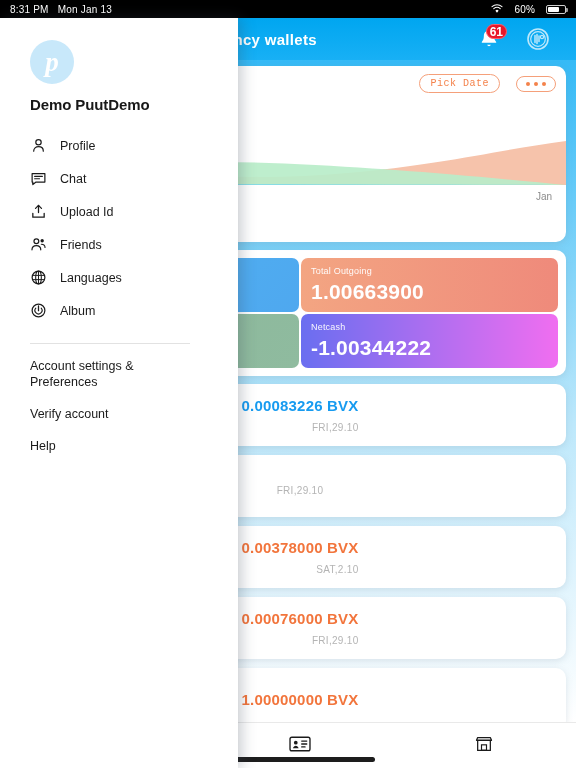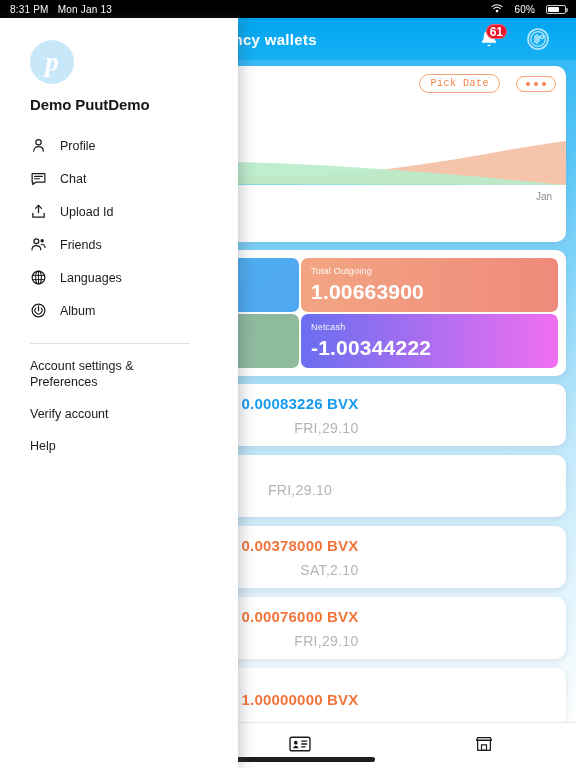--- a/index.html
+++ b/index.html
@@ -130,21 +130,21 @@
   .tx-list { margin-top: 8px; }
   .tx {
     height: 62px; margin-bottom: 9px;
     display: flex; align-items: center; justify-content: center;
     padding: 0 14px;
   }
   .tx .right { text-align: right; }
   .tx .amt { font-size: 15px; font-weight: 700; letter-spacing: .2px; }
   .tx .amt.in { color: #179bf0; }
   .tx .amt.out { color: #f2753c; }
-  .tx .date { font-size: 14px; color: #b4b4b4; margin-top: 8px; letter-spacing: .3px; }
+  .tx .date { font-size: 10px; color: #b4b4b4; margin-top: 8px; letter-spacing: .3px; }
 
   
   .tabbar {
     position: absolute; bottom: 0; left: 0;
     width: 552px; height: 46px;
     background: #fff; border-top: 1px solid #e9e9e9;
     display: flex; align-items: center;
   }
   .tabbar .tab { flex: 1; display: flex; align-items: center; justify-content: center; }
 

